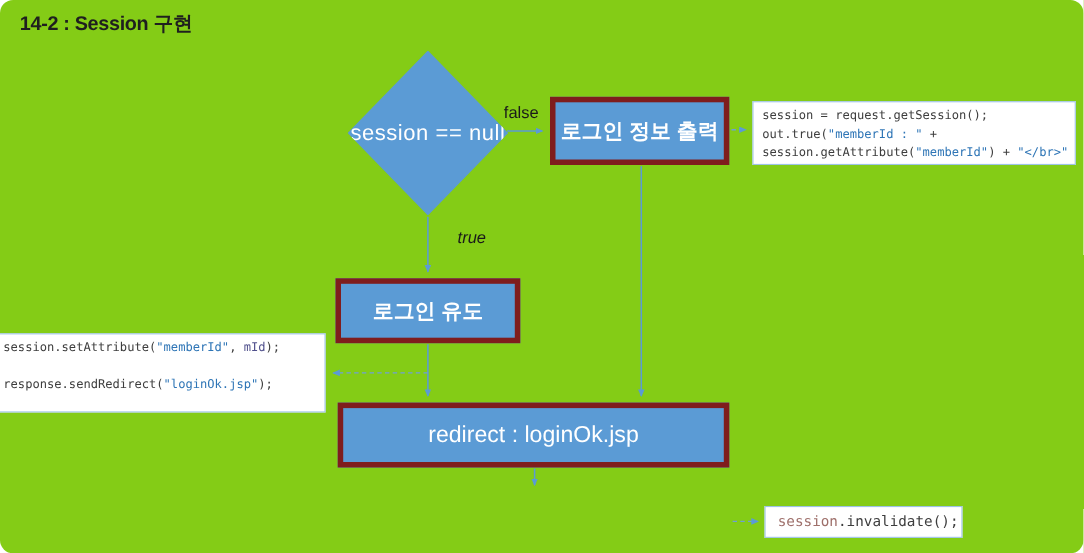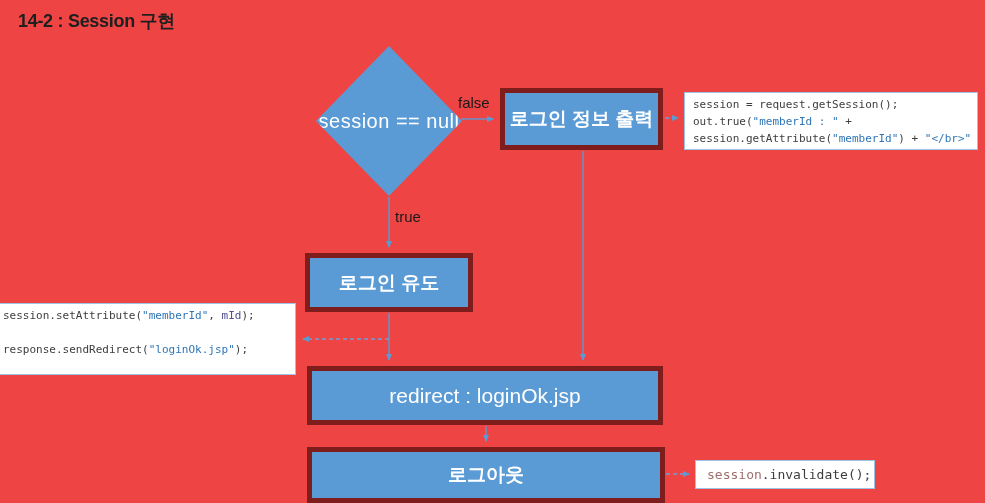--- a/index.html
+++ b/index.html
@@ -1,21 +1,22 @@
 <!DOCTYPE html>
 <html><head>
 <meta charset="utf-8">
 <style>
   html,body{margin:0;padding:0;background:#ffffff;}
   .canvas{
     position:relative;
     width:985px;height:503px;
     overflow:hidden;
-    background:#ef4444;
+    background:#84cc16;
     font-family:"Liberation Sans", sans-serif;
+    border-radius:12px;
   }
   .title{
     position:absolute;left:18px;top:9px;
     font-size:18px;font-weight:700;color:#1f1f1f;
     letter-spacing:-0.3px;
   }
   svg.arrows{position:absolute;left:0;top:0;width:985px;height:503px;pointer-events:none;}
   .shape{
     position:absolute;display:flex;align-items:center;justify-content:center;
     background:#5b9bd5;color:#ffffff;text-align:right;box-sizing:border-box;
@@ -25,21 +26,21 @@
     clip-path:polygon(50% 0%,100% 50%,50% 100%,0% 50%);
     font-size:20px;font-weight:400;letter-spacing:0.5px;
   }
   .box{border:5px solid #7f1d1d;}
   .box-login-info{left:500px;top:88px;width:163px;height:62px;font-size:19px;font-weight:700;}
   .box-login-induce{left:305px;top:253px;width:168px;height:59px;font-size:19px;font-weight:700;}
   .box-redirect{left:307px;top:366px;width:356px;height:59px;font-size:21px;font-weight:400;}
   .box-logout{left:307px;top:447px;width:358px;height:56px;font-size:19px;font-weight:700;}
   .edge-label{position:absolute;color:#1a1a1a;font-size:15px;}
   .label-false{left:458px;top:94px;}
-  .label-true{left:395px;top:208px;}
+  .label-true{left:416px;top:208px;font-style:italic;}
   .code{
     position:absolute;background:#ffffff;border:1px solid #9dc3e6;box-sizing:border-box;
     font-family:"DejaVu Sans Mono", monospace;font-size:11px;color:#3d3d3d;
   }
   .code-get-session{left:684px;top:92px;width:294px;height:58px;padding:3px 0 0 8px;line-height:17px;}
   .code-set-session{left:-42px;top:303px;width:338px;height:72px;padding:3px 0 0 44px;line-height:17px;}
   .code-invalidate{left:695px;top:460px;width:180px;height:29px;padding:4px 0 0 11px;line-height:19px;font-size:13px;}
   .code-line{white-space:pre;}
   .seg-plain{color:#3d3d3d;}
   .seg-string{color:#2e75b6;}
@@ -89,23 +90,20 @@
   </div>
 
   <div class="shape box box-login-induce">
     <span>로그인 유도</span>
   </div>
 
   <div class="shape box box-redirect">
     <span>redirect : loginOk.jsp</span>
   </div>
 
-  <div class="shape box box-logout">
-    <span>로그아웃</span>
-  </div>
 
   <div class="code code-get-session">
       <div class="code-line"><span class="seg-plain">session = request.getSession();</span></div>
       <div class="code-line"><span class="seg-plain">out.true(</span><span class="seg-string">"memberId : "</span><span class="seg-plain"> +</span></div>
       <div class="code-line"><span class="seg-plain">session.getAttribute(</span><span class="seg-string">"memberId"</span><span class="seg-plain">) + </span><span class="seg-string">"&lt;/br&gt;"</span></div>
     </div>
   <div class="code code-set-session">
       <div class="code-line"><span class="seg-plain">session.setAttribute(</span><span class="seg-string">"memberId"</span><span class="seg-plain">, </span><span class="seg-param">mId</span><span class="seg-plain">);</span></div>
       <div class="code-line">&nbsp;</div>
       <div class="code-line"><span class="seg-plain">response.sendRedirect(</span><span class="seg-string">"loginOk.jsp"</span><span class="seg-plain">);</span></div>

